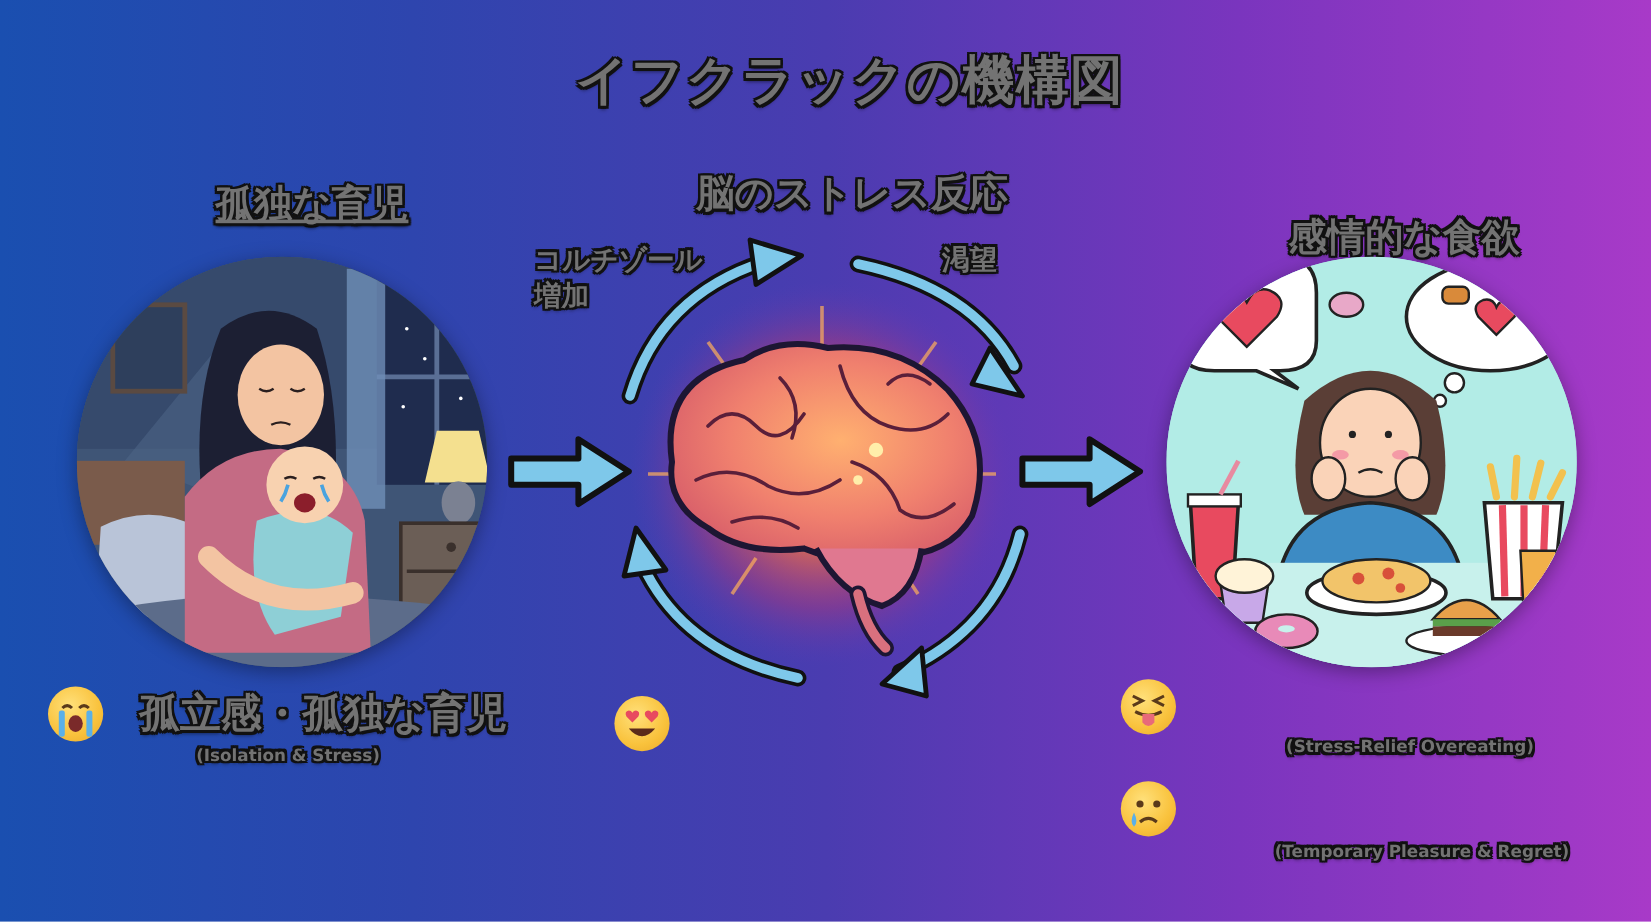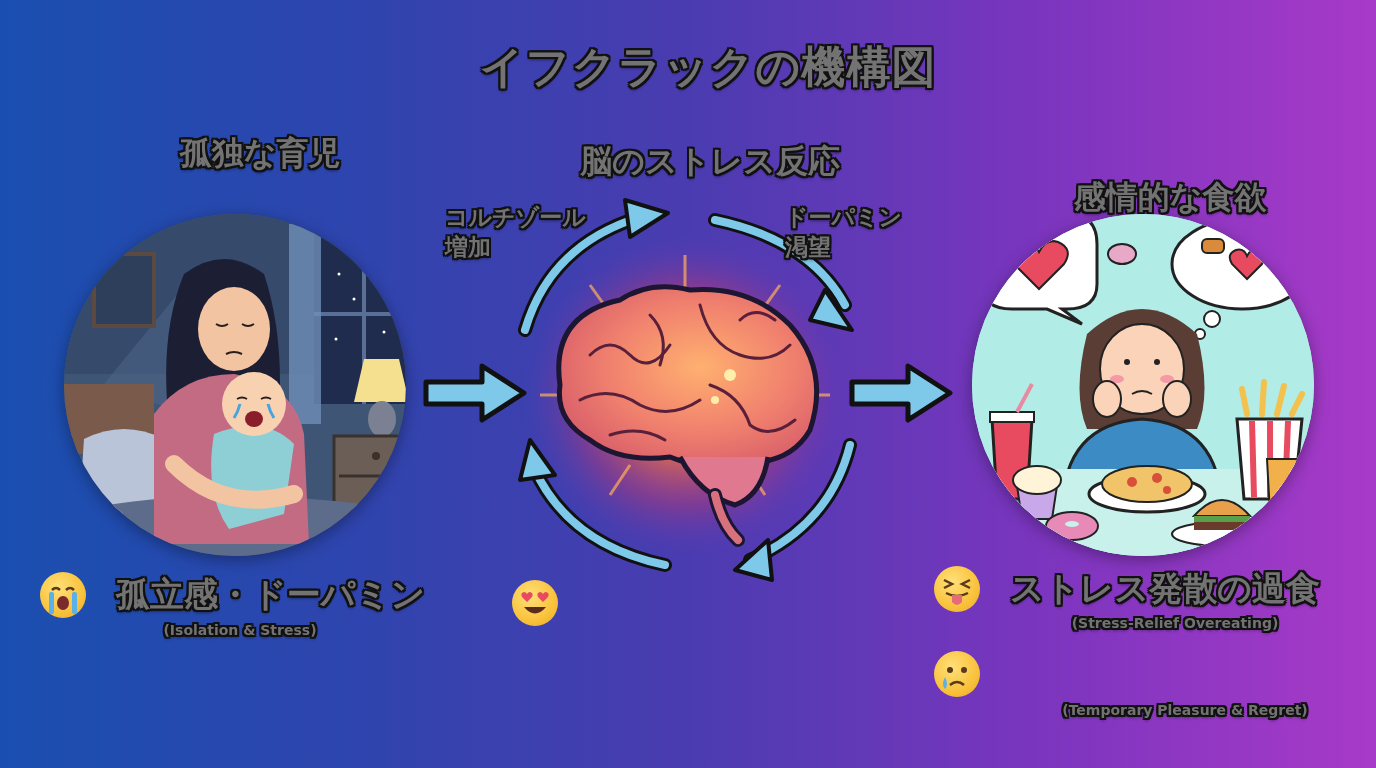--- a/index.html
+++ b/index.html
@@ -15,21 +15,21 @@
       text-shadow:
         -2px -2px 0 #111, 2px -2px 0 #111, -2px 2px 0 #111, 2px 2px 0 #111,
         0 -2px 0 #111, 0 2px 0 #111, -2px 0 0 #111, 2px 0 0 #111,
         0 3px 3px rgba(0,0,0,.45);
       white-space: nowrap;
       padding-left: 20px;
     }
     .abs { position: absolute; }
     .title { left: 0; width: 1376px; top: 38px; text-align: center; font-size: 44px; letter-spacing: 1px; }
     .section-title { font-size: 32px; text-align: center; }
-    .st-left { left: 80px; width: 320px; top: 132px; }
+    .st-left { left: 80px; width: 320px; top: 149px; text-decoration: underline; }
     .st-mid { left: 500px; width: 380px; top: 140px; }
     .st-right { left: 990px; width: 320px; top: 140px; margin-top: 36px; }
 
     .circle {
       position: absolute; border-radius: 50%; overflow: hidden;
       box-shadow: 0 4px 16px rgba(0,0,0,.35);
     }
     .circle-left { left: 64px; top: 214px; width: 342px; height: 342px; background: #3e5478; }
     .circle-right { left: 972px; top: 214px; width: 342px; height: 342px; background: #a8e6e2; }
 
@@ -183,21 +183,20 @@
       <polygon points="20,285 30,245 55,280"></polygon>
     </g>
   </g>
 </svg>
 
 <div class="abs cycle-label outlined cl-left">
   <div>コルチゾール</div>
   <div>増加</div>
 </div>
 <div class="abs cycle-label outlined cl-right">
-  <div>ドーパミン</div>
   <div>渇望</div>
 </div>
 
 <svg class="arrow-straight" style="left:846px; top:360px;" width="112" height="66" viewBox="0 0 112 66">
   <path d="M6 22 H62 V6 L104 33 L62 60 V44 H6 Z" fill="#7ec8ea" stroke="#111" stroke-width="5" stroke-linejoin="round"></path>
 </svg>
 
 <div class="circle circle-right">
   <svg width="342" height="342" viewBox="0 0 342 342">
     <rect width="342" height="342" fill="#b2ece6"></rect>
@@ -270,21 +269,21 @@
 
 <div class="abs caption-row cap-left">
   <div class="emoji">
     <svg width="46" height="46" viewBox="0 0 46 46">
       <path d="M12 18 q4 -4 8 0 M26 18 q4 -4 8 0" stroke="#5a3a1a" stroke-width="2.5" fill="none"></path>
       <ellipse cx="23" cy="31" rx="6" ry="7" fill="#7a2a2a"></ellipse>
       <rect x="9" y="20" width="5" height="22" rx="2" fill="#5ab0e8"></rect>
       <rect x="32" y="20" width="5" height="22" rx="2" fill="#5ab0e8"></rect>
     </svg>
   </div>
-  <span class="caption-main outlined">孤立感・ドーパミン</span>
+  <span class="caption-main outlined">孤立感・孤独な育児</span>
 </div>
 <div class="abs caption-sub outlined cap-left-sub">(Isolation &amp; Stress)</div>
 
 <div class="abs caption-row cap-mid">
   <div class="emoji">
     <svg width="46" height="46" viewBox="0 0 46 46">
       <path d="M15 22 L10 17 Q8 13 12 12 Q14 12 15 14 Q16 12 18 12 Q22 13 20 17z" fill="#e84a5f"></path>
       <path d="M31 22 L26 17 Q24 13 28 12 Q30 12 31 14 Q32 12 34 12 Q38 13 36 17z" fill="#e84a5f"></path>
       <path d="M12 27 Q23 40 34 27z" fill="#5a2a1a"></path>
     </svg>
@@ -292,21 +291,20 @@
 </div>
 
 <div class="abs caption-row cap-r1">
   <div class="emoji">
     <svg width="46" height="46" viewBox="0 0 46 46">
       <path d="M10 14 L18 18 L10 22 M36 14 L28 18 L36 22" stroke="#5a3a1a" stroke-width="2.5" fill="none"></path>
       <path d="M12 27 Q23 33 34 27" stroke="#5a3a1a" stroke-width="2.5" fill="none"></path>
       <path d="M18 29 L28 29 L28 36 Q23 42 18 36z" fill="#e86a7a"></path>
     </svg>
   </div>
-  <span class="caption-main outlined">ストレス発散の過食</span>
 </div>
 <div class="abs caption-sub outlined cap-r1-sub">(Stress-Relief Overeating)</div>
 
 <div class="abs caption-row cap-r2">
   <div class="emoji">
     <svg width="46" height="46" viewBox="0 0 46 46">
       <circle cx="16" cy="19" r="3" fill="#5a3a1a"></circle>
         <circle cx="30" cy="19" r="3" fill="#5a3a1a"></circle>
       <path d="M16 34 Q23 28 30 34" stroke="#5a3a1a" stroke-width="2.5" fill="none"></path>
       <path d="M11 26 Q7 34 11 38 Q15 34 11 26z" fill="#5ab0e8"></path>

